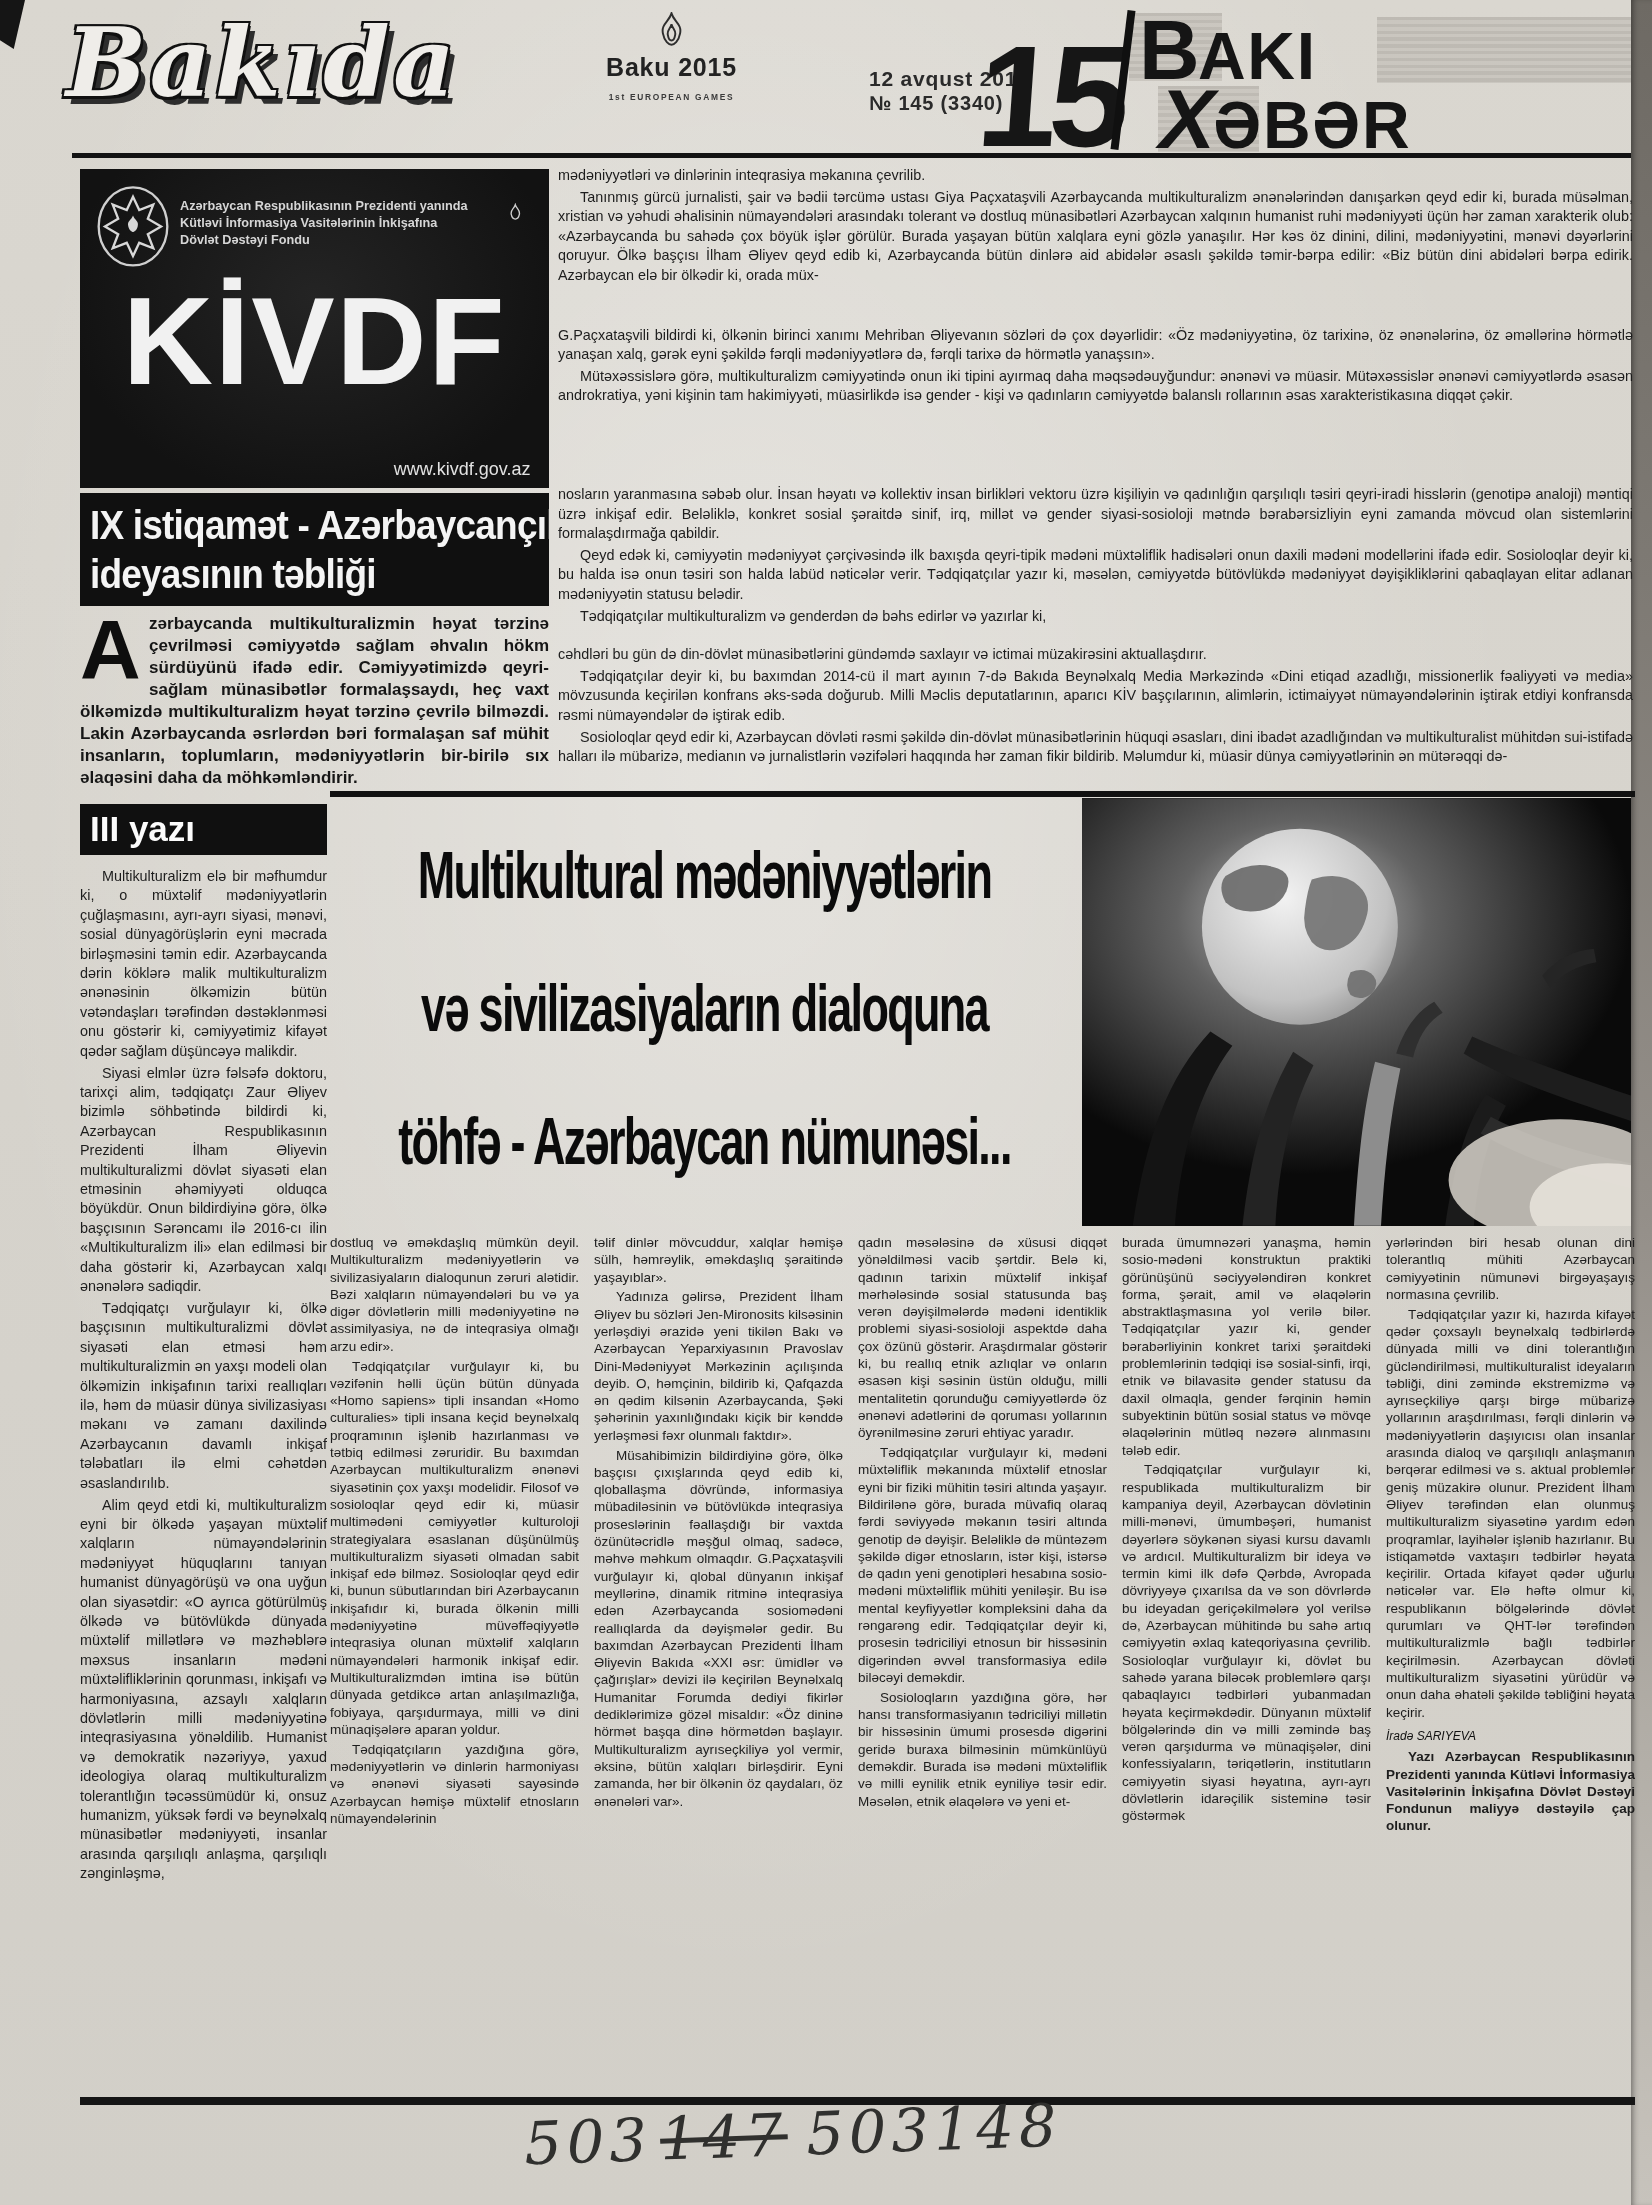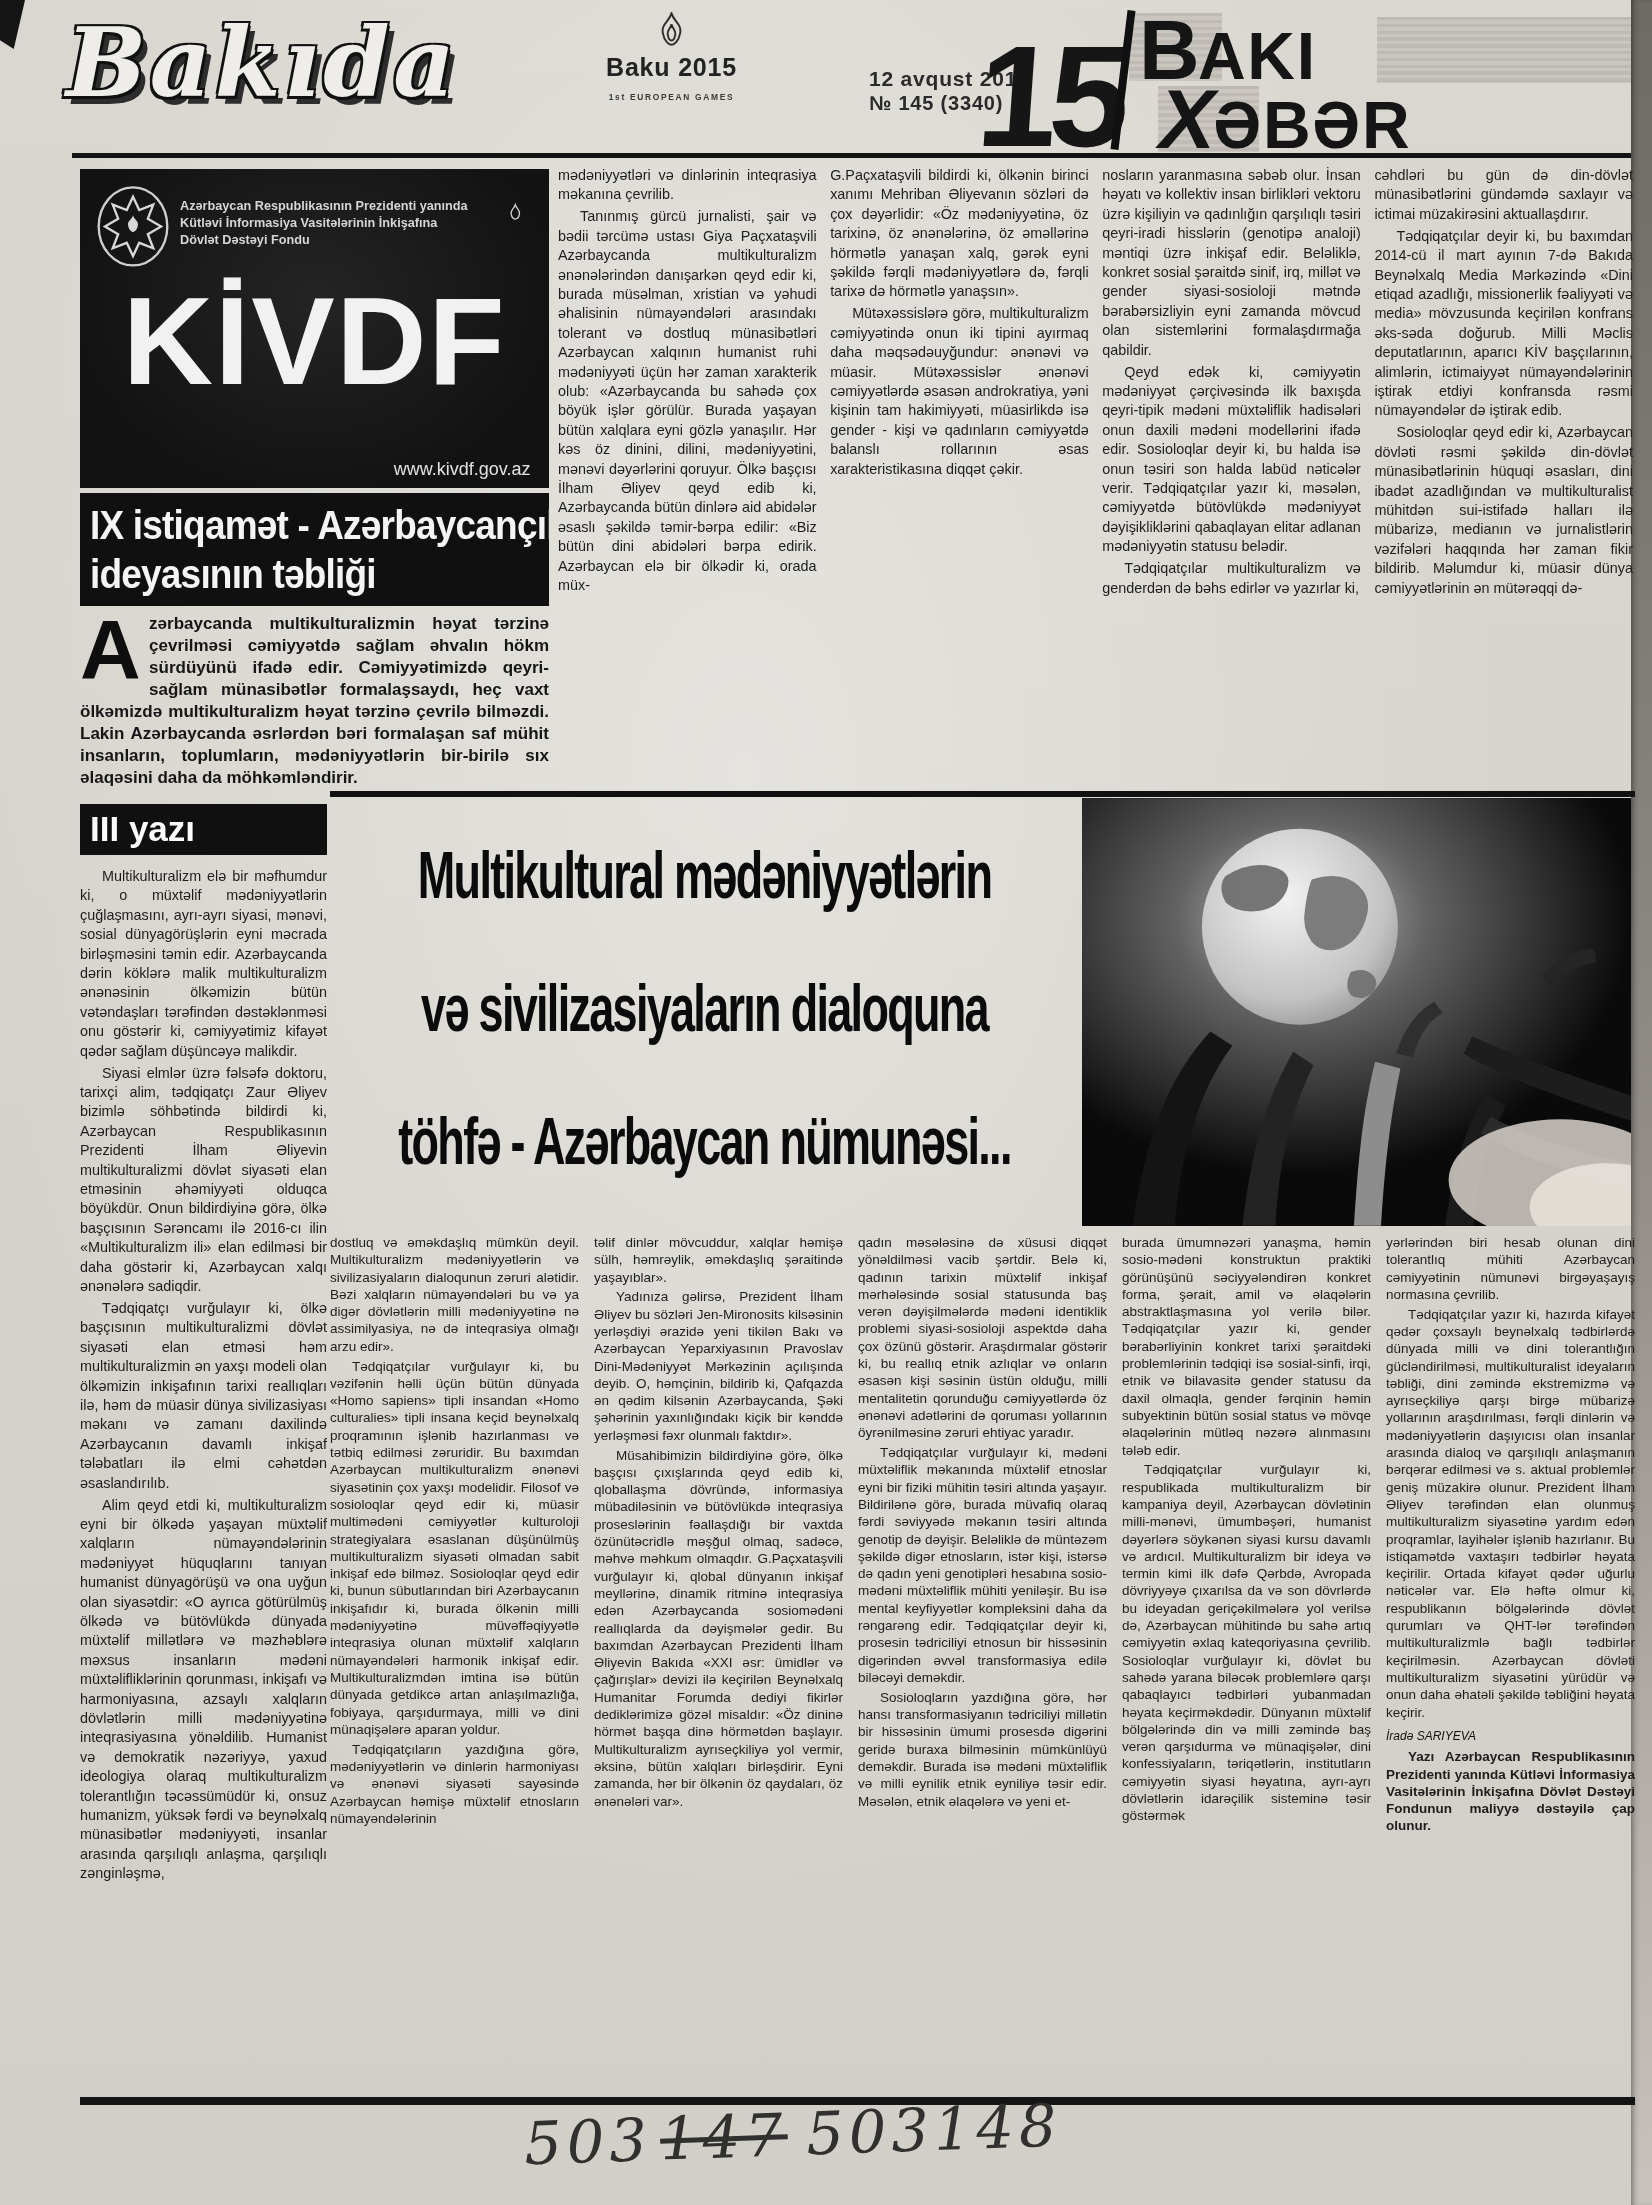--- a/index.html
+++ b/index.html
@@ -87,21 +87,21 @@
     font-size:17px; line-height:22px; font-weight:700; text-align:justify; color:#161616;
   }
   .dropcap{float:left; font-size:84px; line-height:69px; font-weight:700; margin:3.4px 8.4px 0 0; color:#0e0e0e;}
   
   .mid-rule{position:absolute; left:330px; top:791px; width:1305px; height:6px; background:#111;}
   .bottom-rule{position:absolute; left:80px; top:2097px; width:1555px; height:8.4px; background:#151515;}
   
   .body{text-align:justify; color:#1d1d1d;}
   .body p{margin:0 0 2.5px 0; text-indent:22px;}
   .body p.cont{text-indent:0;}
-  .topcols{position:absolute; left:558px; top:166px; width:1075px; height:625px; display:flex; gap:13.5px;}
+  .topcols{position:absolute; left:558px; top:166px; width:1075px; height:625px; display:flex; gap:13.5px;flex-direction:column;}
   .topcols .col{flex:1; overflow:hidden; font-size:14.4px; line-height:19.4px;}
   .leftcol{position:absolute; left:80px; top:804px; width:247px; height:1286px;}
   .series-box{width:247px; height:51px; background:#101010; color:#fcfcfc;
     font-size:35px; font-weight:700; line-height:49px; padding-left:10px; box-sizing:border-box;}
   .leftcol .body{margin-top:12px; height:1217px; overflow:hidden; font-size:14.4px; line-height:19.4px;}
   
   .headline{position:absolute; left:331px; top:809px; width:747px; height:407px; overflow:hidden;}
   .headline-inner{
     transform:scaleY(1.48); transform-origin:top center;
     font-size:45px; font-weight:700; letter-spacing:-1.7px; line-height:90px;

